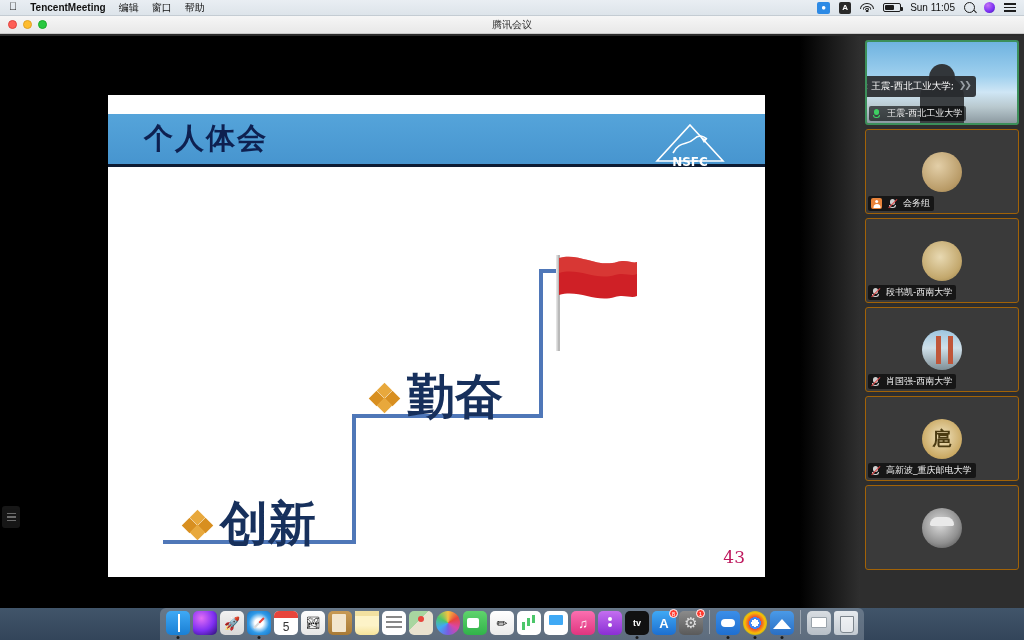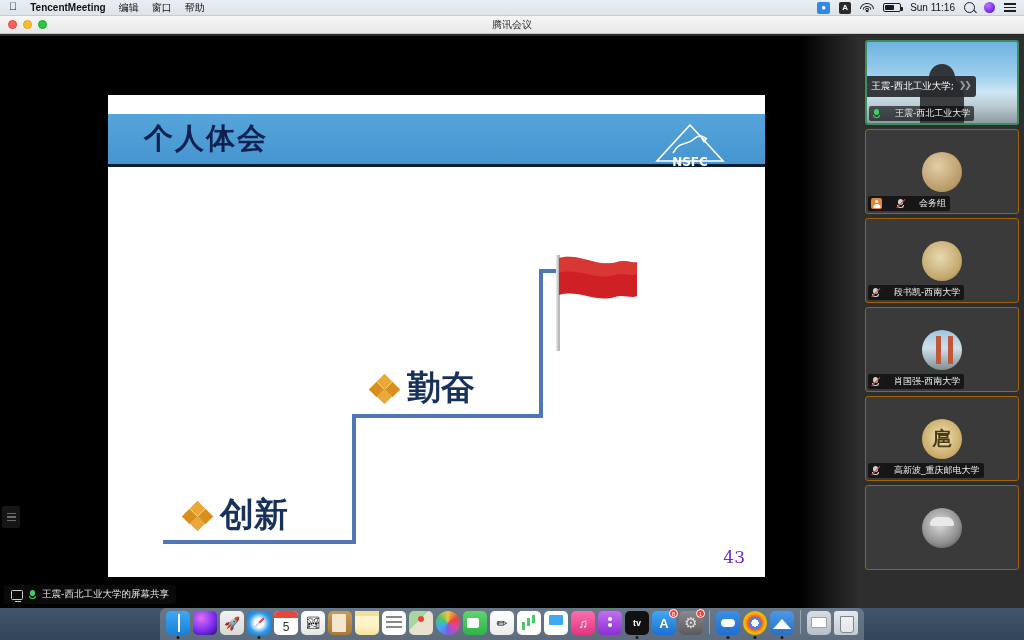--- a/index.html
+++ b/index.html
@@ -105,34 +105,34 @@
     letter-spacing:2px; font-family:"DejaVu Sans",sans-serif;
   }
   #nsfc-logo{
     position:absolute; right:38px; top:6px; width:74px; height:48px;
   }
   #slide-body{ position:absolute; left:0; top:75px; right:0; bottom:0; }
   .stair-svg{ position:absolute; left:0; top:0; width:100%; height:100%; }
   .bullet-item{
     position:absolute; display:flex; align-items:center; gap:8px;
     font-family:"DejaVu Sans",sans-serif;
-    font-size:34px; font-weight:bold; color:#17305c;
+    font-size:48px; font-weight:bold; color:#17305c;
   }
   .diamond-bullet{ width:28px;height:24px;position:relative;flex:0 0 auto;}
   .diamond-bullet i{ position:absolute; background:#e09a2a; transform:rotate(45deg); }
   .diamond-bullet i:nth-child(1){ width:11px;height:11px; left:8px; top:0px; background:#e8a83c;}
   .diamond-bullet i:nth-child(2){ width:11px;height:11px; left:0px; top:8px; background:#d88f20;}
   .diamond-bullet i:nth-child(3){ width:11px;height:11px; left:16px;top:8px; background:#d88f20;}
   .diamond-bullet i:nth-child(4){ width:11px;height:11px; left:8px; top:15px;background:#e8a83c;}
   #item-qinfen{ left:263px; top:195px; }
   #item-chuangxin{ left:76px; top:322px; }
   #flag{ position:absolute; left:437px; top:80px; width:95px; height:105px;}
   #slide-number{
     position:absolute; right:20px; bottom:10px;
-    font-size:17px; color:#6d28d9; font-family:"DejaVu Serif",serif;
+    font-size:17px; color:#be185d; font-family:"DejaVu Serif",serif;
   }
 
   
   #participants{
     position:absolute; right:0; top:20px; width:164px; bottom:0;
     background:#2e2e2e; padding:4px 5px; overflow:hidden;
   }
   .ptile{
     position:relative; width:154px; height:85px; margin-bottom:4px;
     background:#3a3a3a; border:1px solid #a16207; border-radius:3px; overflow:hidden;
@@ -162,21 +162,21 @@
     justify-content:center; color:#4a3a12; font-size:19px; font-weight:bold;
     font-family:"DejaVu Sans",sans-serif;}
   .av-4{ background:linear-gradient(180deg,#9ec6e0 0%,#cfe0ea 45%,#7f8f96 100%); }
   .av-4:after{ content:""; position:absolute; left:14px; top:6px; width:5px; height:28px;
      background:#c0563a; box-shadow:12px 0 0 #c0563a;}
   .av-5{ background:radial-gradient(circle at 45% 40%,#dcdcdc,#8f8f8f 60%,#3c3c3c);}
   .av-5:after{ content:""; position:absolute; left:8px; top:9px; width:24px;height:9px;
      background:#e9e9e9; border-radius:9px 9px 2px 2px;}
   .pname{
     position:absolute; left:2px; bottom:2px; max-width:148px;
-    display:flex; align-items:center; gap:14px;
+    display:flex; align-items:center; gap:6px;
     background:rgba(0,0,0,0.62); border-radius:2px; padding:1px 4px 1px 3px;
     font-size:9px; color:#efefef; white-space:nowrap; overflow:hidden;
     font-family:"DejaVu Sans",sans-serif;
   }
   .host-badge{
     width:11px;height:11px;background:#e8833a;border-radius:2px;flex:0 0 auto;
     position:relative;
   }
   .host-badge:after{
     content:""; position:absolute; left:50%; transform:translateX(-50%);
@@ -311,21 +311,21 @@
     <span class="mi-A">A</span>
     <span class="mi-wifi">
         <i></i>
         <i></i>
         <i></i>
         <i></i>
       </span>
     <span class="mi-bat">
         <b></b>
       </span>
-    <span class="mi-clock">Sun 11:16</span>
+    <span class="mi-clock">Sun 11:05</span>
     <span class="mi-search"></span>
     <span class="mi-siri"></span>
     <span class="mi-ctrl">
         <span></span>
         <span></span>
         <span></span>
       </span>
   </div>
 </div>
 
@@ -395,28 +395,20 @@
               <i></i>
               <i></i>
           </span>
           <span>创新</span>
         </div>
 
         <div id="slide-number">43</div>
       </div>
     </div>
 
-    <div id="share-status">
-      <span class="screen-ico"></span>
-      <span class="mic on">
-          <b></b>
-          <u></u>
-        </span>
-      <span>王震-西北工业大学的屏幕共享</span>
-    </div>
   </div>
   <div id="stage-fade"></div>
 
   <div id="participants">
 
     <div class="ptile speaking">
       <div class="video-sky"></div>
       <div class="silhouette"></div>
       <div id="speak-tip">
         <span>正在讲话: 王震-西北工业大学;</span>

